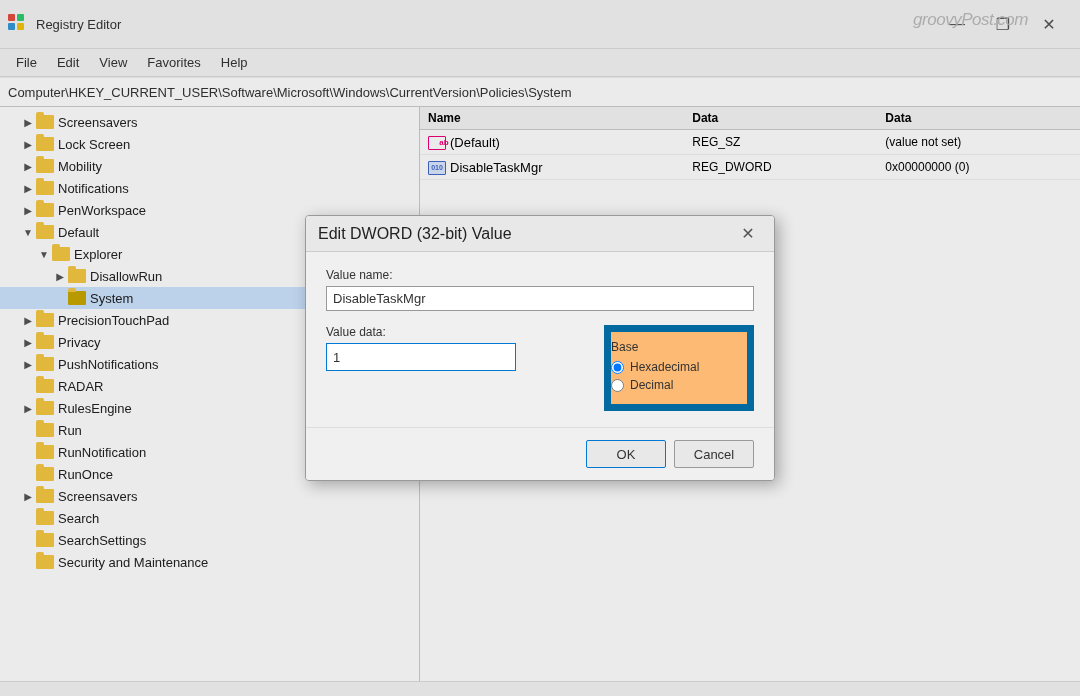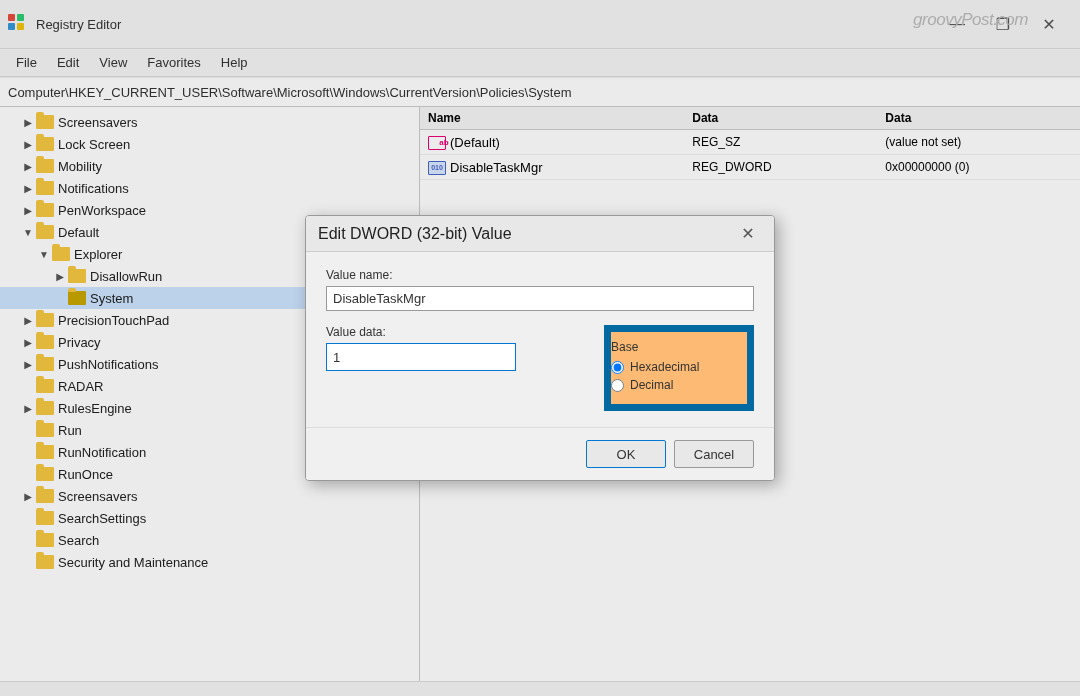--- a/index.html
+++ b/index.html
@@ -316,27 +316,27 @@
 
     <div class="tree-item indent-1">
       <span class="arrow">▶</span>
       <span class="folder-icon"></span>
       <span class="label">Screensavers</span>
     </div>
 
     <div class="tree-item indent-1">
       <span class="arrow">&nbsp;</span>
       <span class="folder-icon"></span>
+      <span class="label">Search</span>
+    </div>
+
+    <div class="tree-item indent-1">
+      <span class="arrow">&nbsp;</span>
+      <span class="folder-icon"></span>
       <span class="label">SearchSettings</span>
-    </div>
-
-    <div class="tree-item indent-1">
-      <span class="arrow">&nbsp;</span>
-      <span class="folder-icon"></span>
-      <span class="label">Search</span>
     </div>
 
     <div class="tree-item indent-1">
       <span class="arrow">&nbsp;</span>
       <span class="folder-icon"></span>
       <span class="label">Security and Maintenance</span>
     </div>
   </div>
 
   <div class="right-panel">

